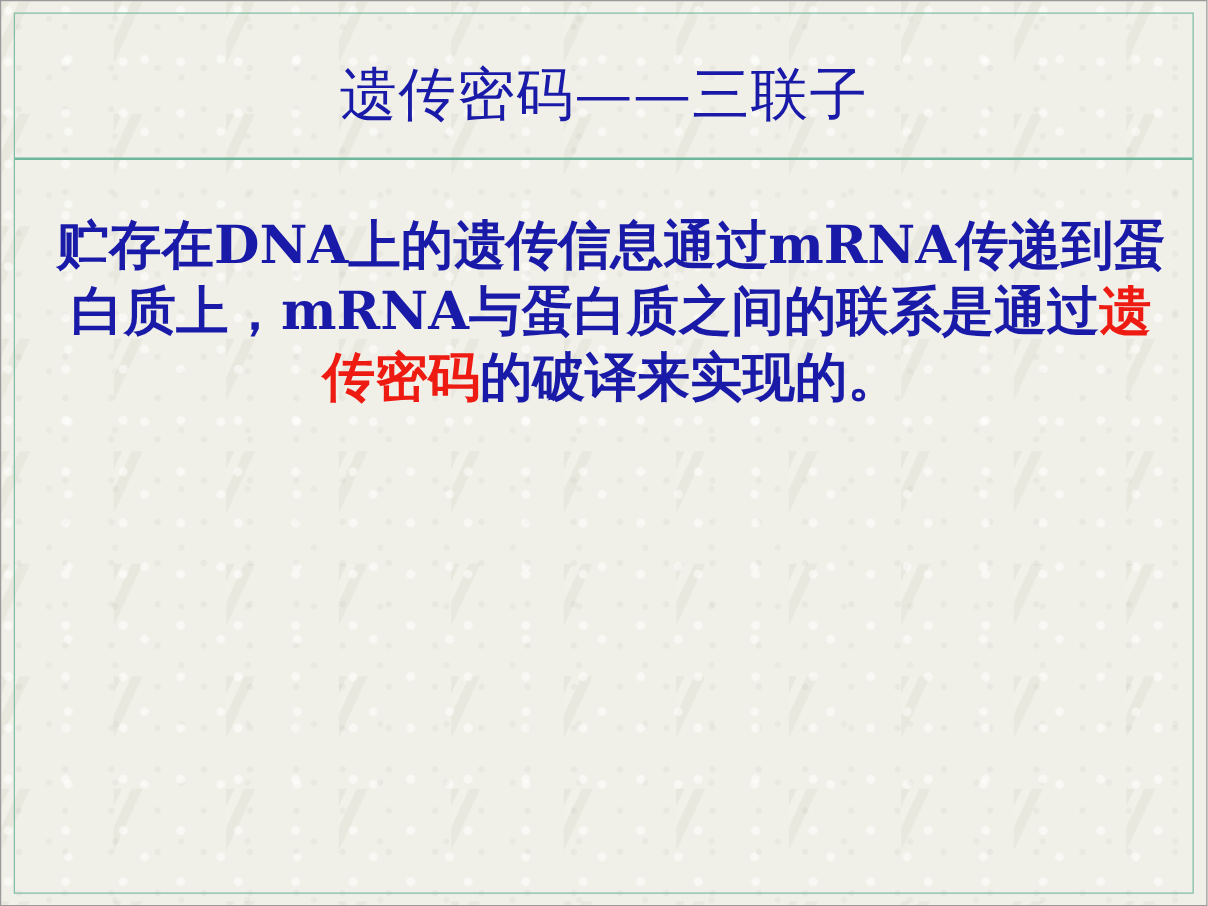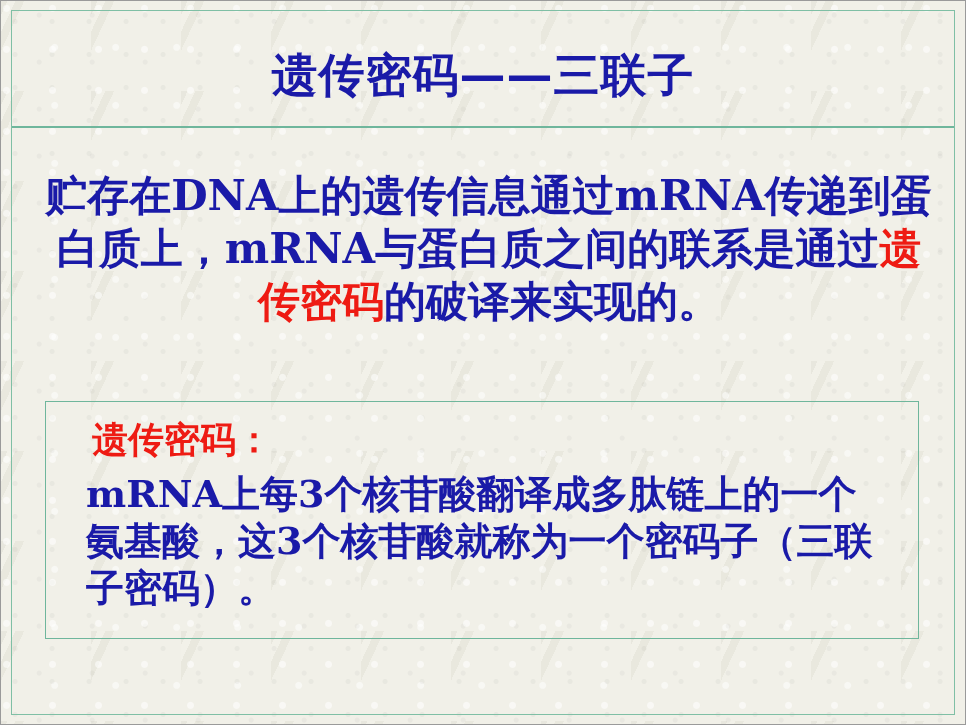--- a/index.html
+++ b/index.html
@@ -49,21 +49,21 @@
     width: 942px;
     height: 117px;
     border-bottom: 2px solid #6fb69c;
     box-sizing: border-box;
     display: flex;
     align-items: center;
     justify-content: center;
   }
   #title {
     font-family: "DejaVu Serif", "Liberation Serif", serif;
-    font-weight: bold;
+    font-weight: normal;
     font-size: 46px;
     color: #1a1aa8;
     letter-spacing: 1px;
     white-space: nowrap;
     line-height: 1.1;
     margin-top: 14px;
   }
 
   #para {
     position: absolute;
@@ -121,18 +121,14 @@
   <div id="frame"></div>
 
   <div id="title-wrap">
     <div id="title">遗传密码——三联子</div>
   </div>
 
   <div id="para">
     <span>贮存在DNA上的遗传信息通过mRNA传递到蛋白质上，mRNA与蛋白质之间的联系是通过</span><span class="hl-red">遗传密码</span><span>的破译来实现的。</span>
   </div>
 
-  <div id="box">
-    <div id="box-title">遗传密码：</div>
-    <div id="box-body">mRNA上每3个核苷酸翻译成多肽链上的一个氨基酸，这3个核苷酸就称为一个密码子（三联子密码）。</div>
-  </div>
 
 </div>
 
 </body></html>

